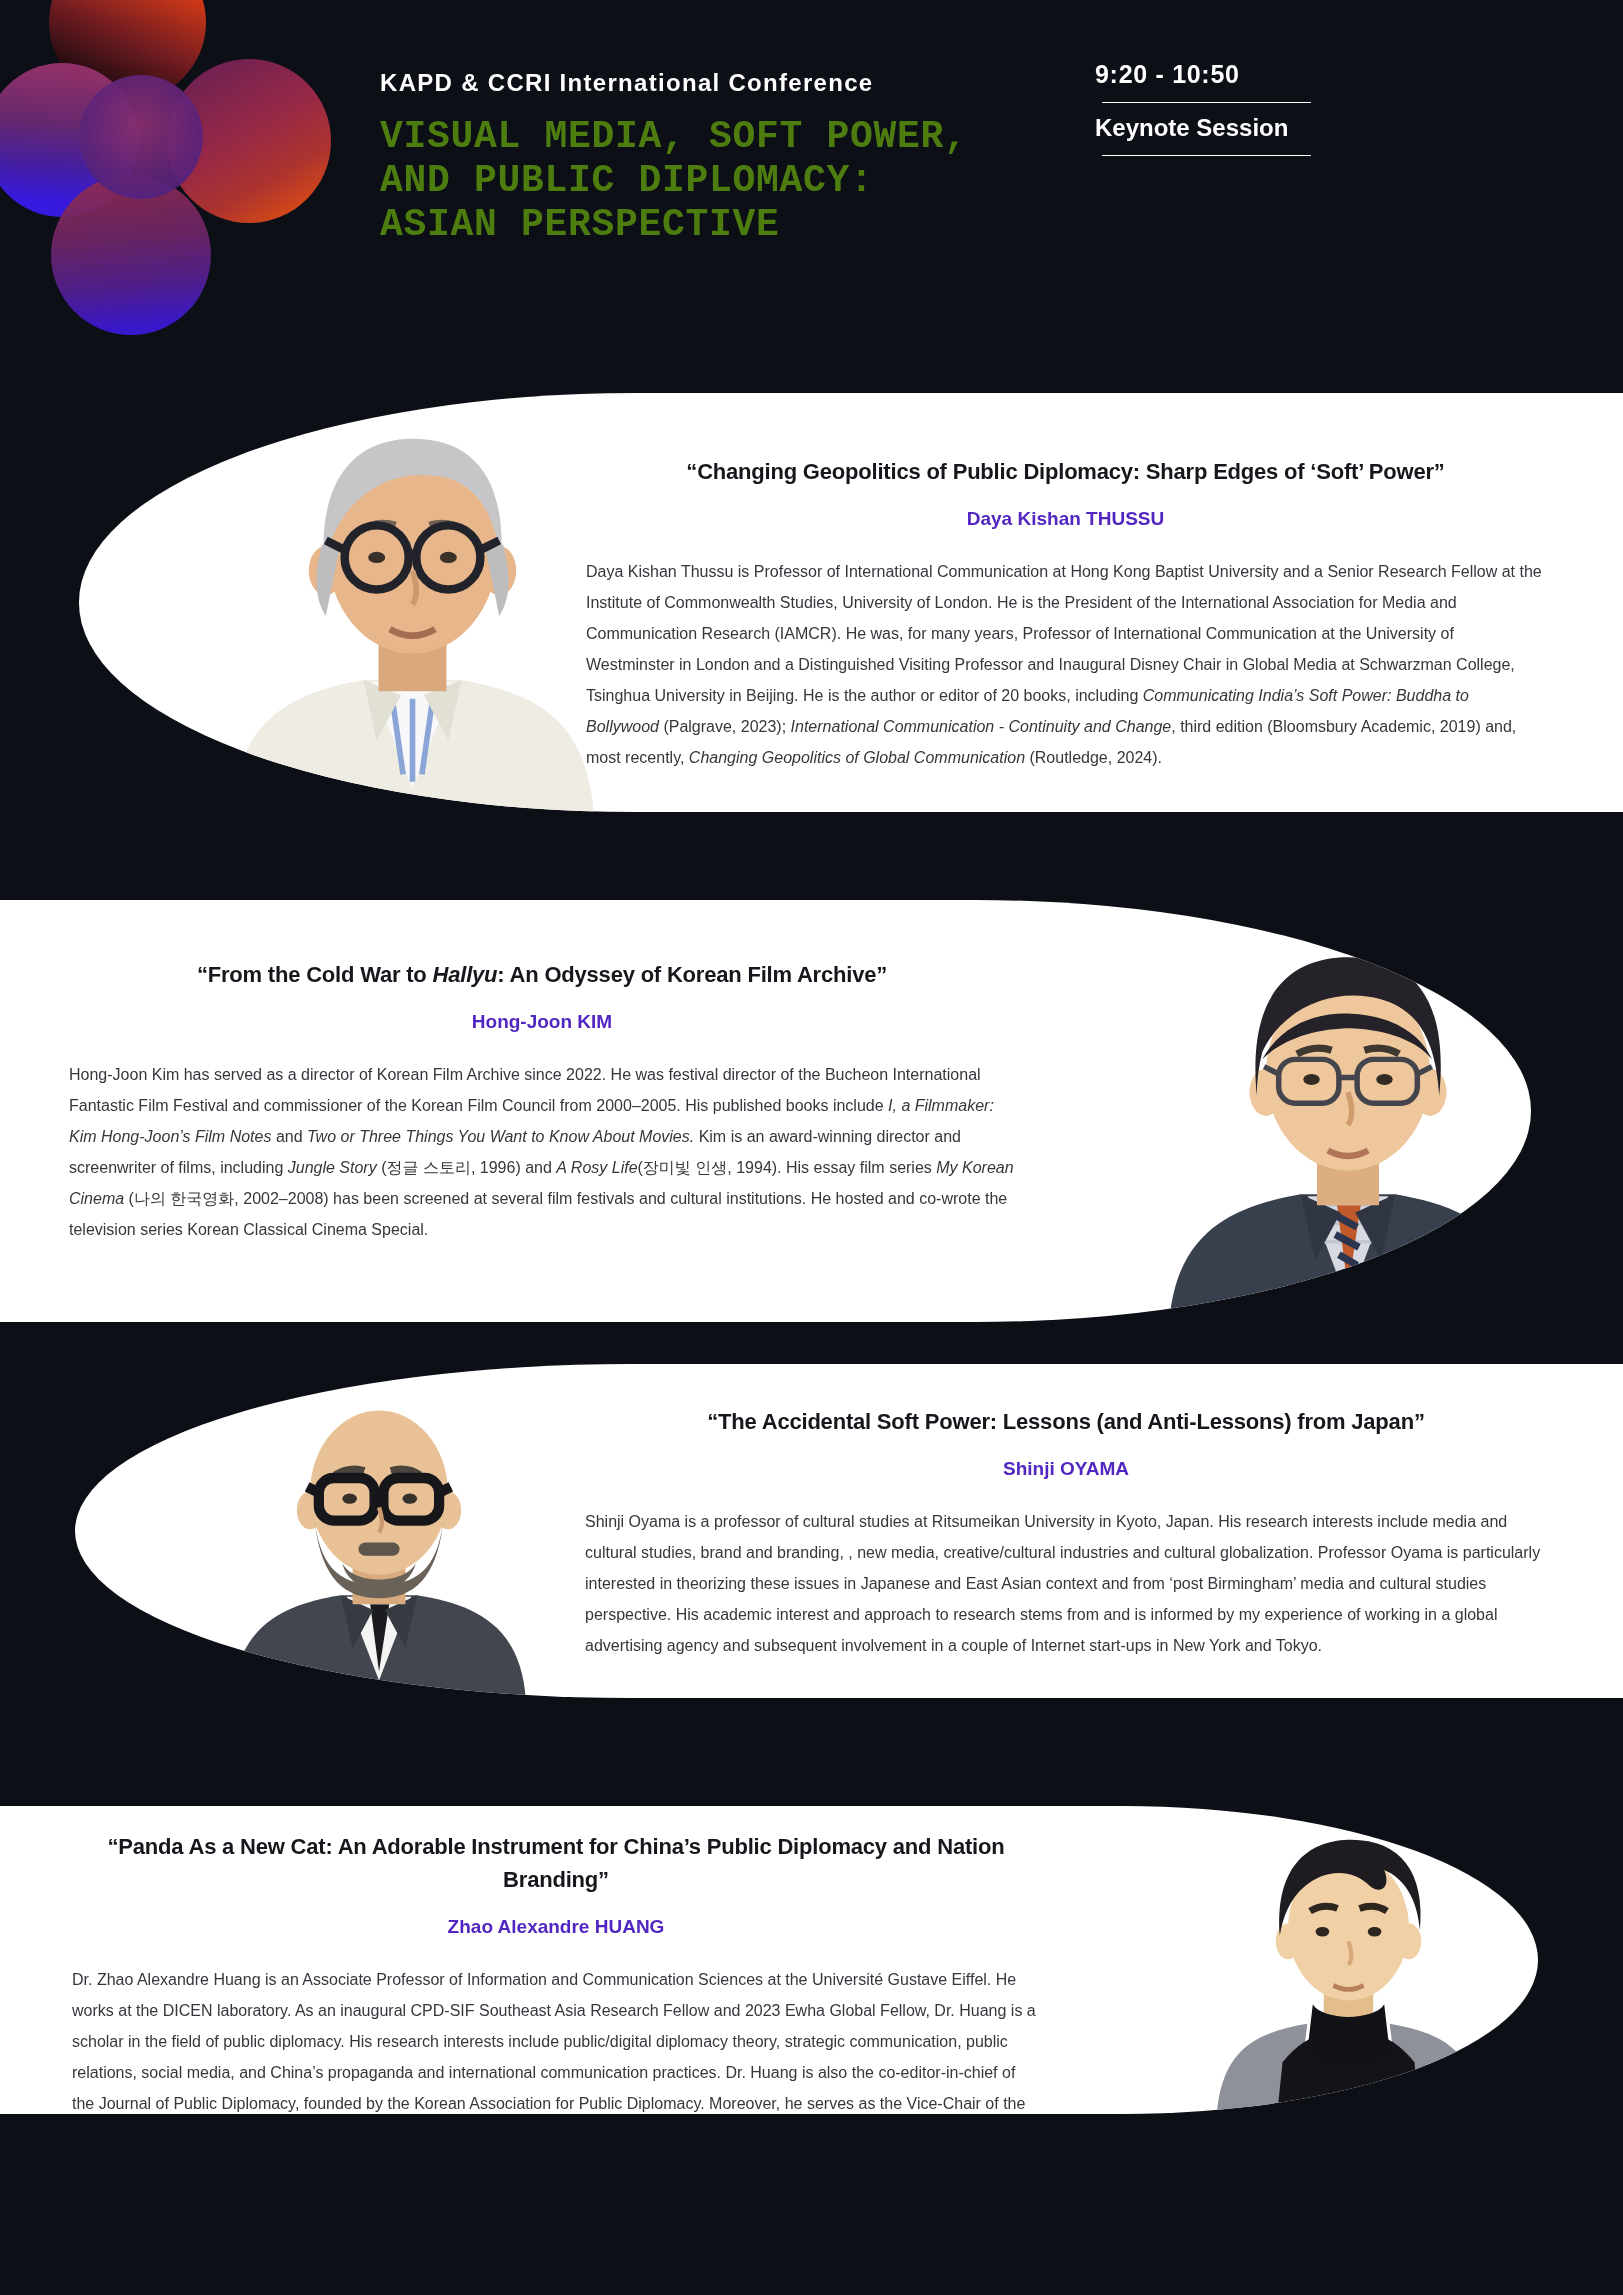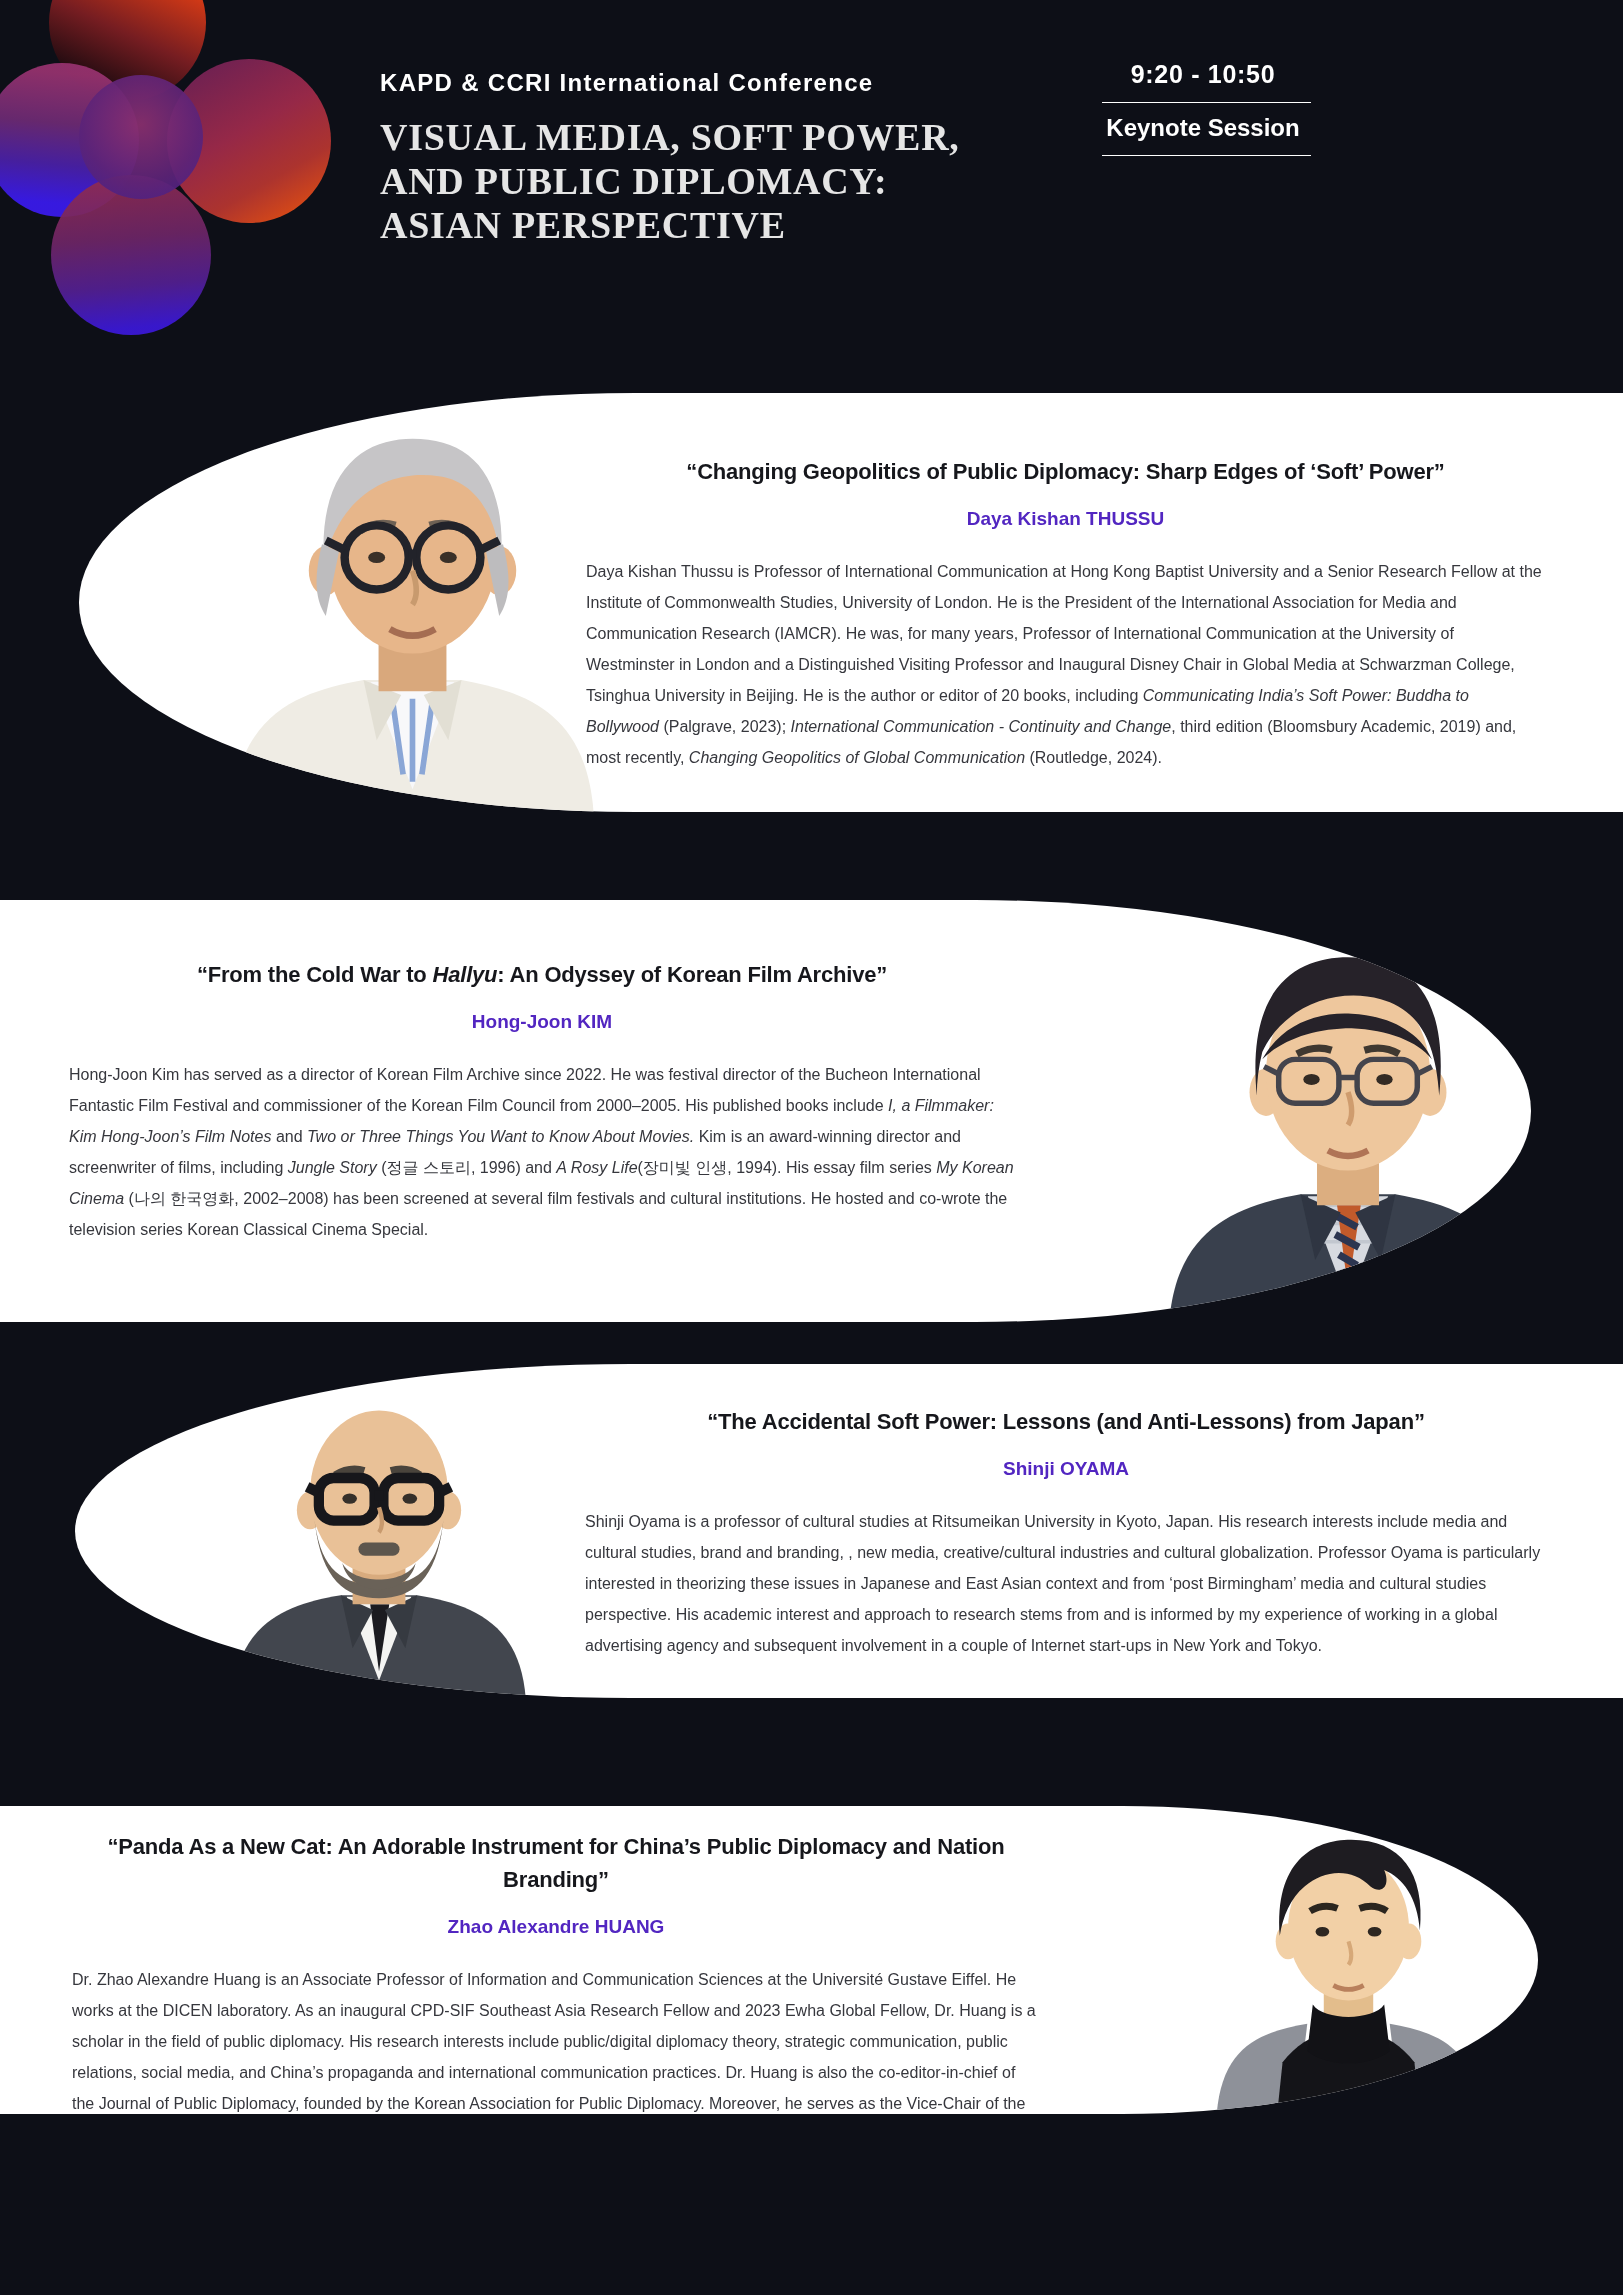--- a/index.html
+++ b/index.html
@@ -17,24 +17,24 @@
   .c-top{left:49px;top:-56px;width:157px;height:157px;
     background:linear-gradient(205deg,#f8551a 5%,#e03c16 25%,#7e1e22 55%,#1a090e 85%);}
   .c-left{left:-15px;top:63px;width:154px;height:154px;
     background:linear-gradient(185deg,#97326f 10%,#6d2a74 40%,#4a20a8 65%,#3a1aee 88%);}
   .c-bottom{left:51px;top:175px;width:160px;height:160px;
     background:linear-gradient(175deg,#8c2a52 8%,#6d2566 40%,#531f92 68%,#3b18d8 92%);}
   .c-mid{left:79px;top:75px;width:124px;height:124px;opacity:.78;
     background:radial-gradient(circle at 50% 40%,#8a2f6f 0%,#5c2378 60%,#43208c 100%);}
   .conf-name{position:absolute;left:380px;top:69px;color:#fff;
     font-size:24px;font-weight:700;letter-spacing:1.3px;}
-  .main-title{position:absolute;left:380px;top:115px;color:#e5e5e5;
-    font-family:Liberation Serif, serif;font-size:38px;line-height:44px;
+  .main-title{position:absolute;left:380px;top:115px;color:#4d7c0f;
+    font-family:Liberation Mono, monospace;font-size:38px;line-height:44px;
     font-weight:700;letter-spacing:0.7px;}
-  .session-box{position:absolute;right:107px;top:60px;width:216px;text-align:center;color:#fff;}
+  .session-box{position:absolute;right:107px;top:60px;width:216px;text-align:left;color:#fff;}
   .session-box .time{font-size:25px;font-weight:700;letter-spacing:0.7px;}
   .session-box .rule{border:none;border-top:1.3px solid #ffffff;margin:13px 0 10.5px 6.5px;}
   .session-box .session{font-size:24px;font-weight:700;}
   
   .sec{position:absolute;background:#ffffff;overflow:hidden;}
   .s1{left:79px;top:393px;width:1545px;height:419px;border-radius:556px 0 0 556px / 209px 0 0 209px;}
   .s2{left:0;top:900px;width:1531px;height:422px;border-radius:0 556px 556px 0 / 0 211px 211px 0;}
   .s3{left:75px;top:1364px;width:1548px;height:334px;border-radius:556px 0 0 556px / 167px 0 0 167px;}
   .s4{left:0;top:1806px;width:1538px;height:308px;border-radius:0 556px 556px 0 / 0 206px 206px 0;}
   .content{position:absolute;}

